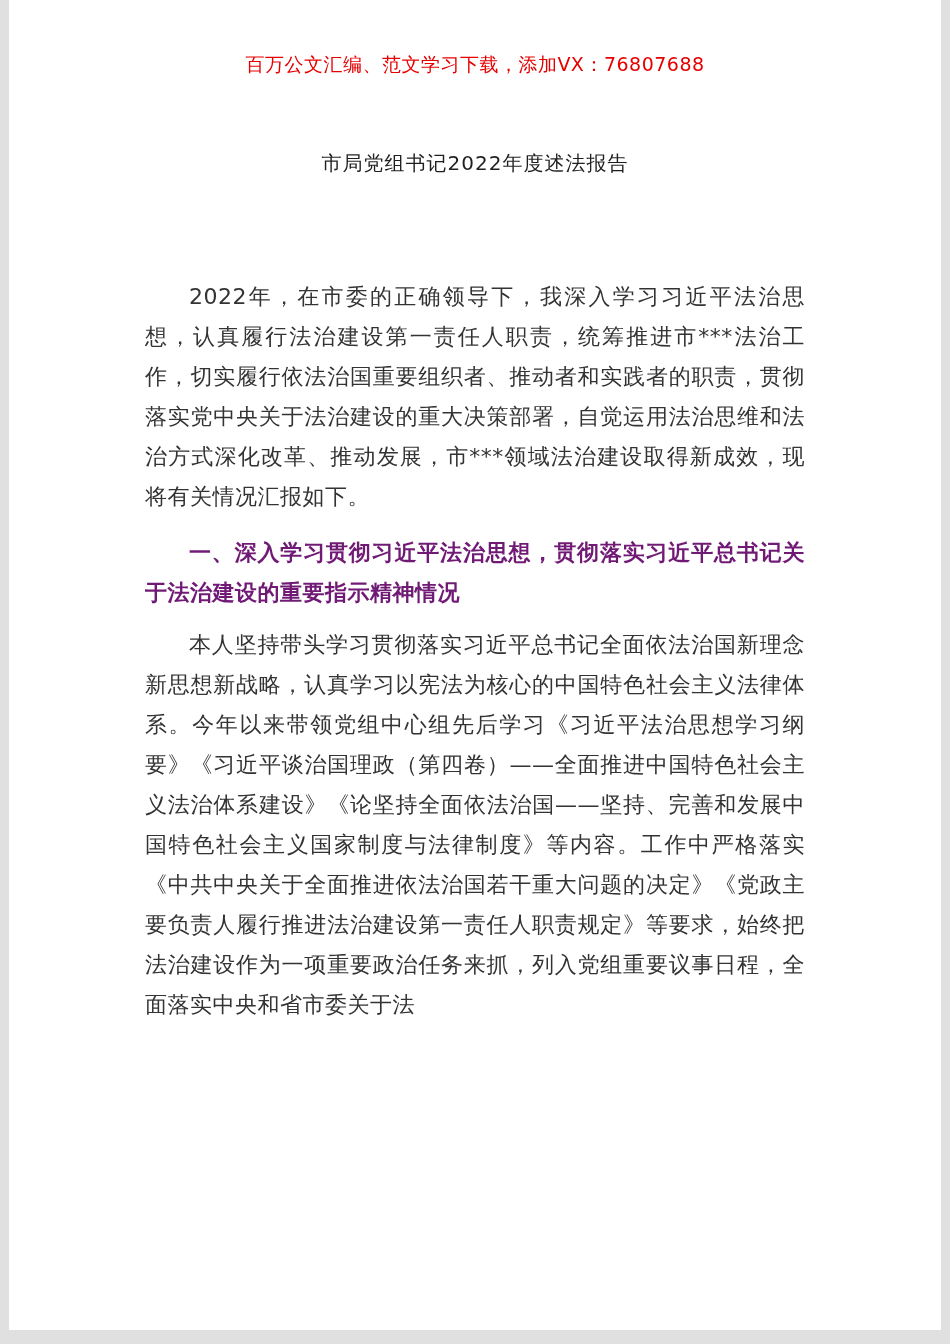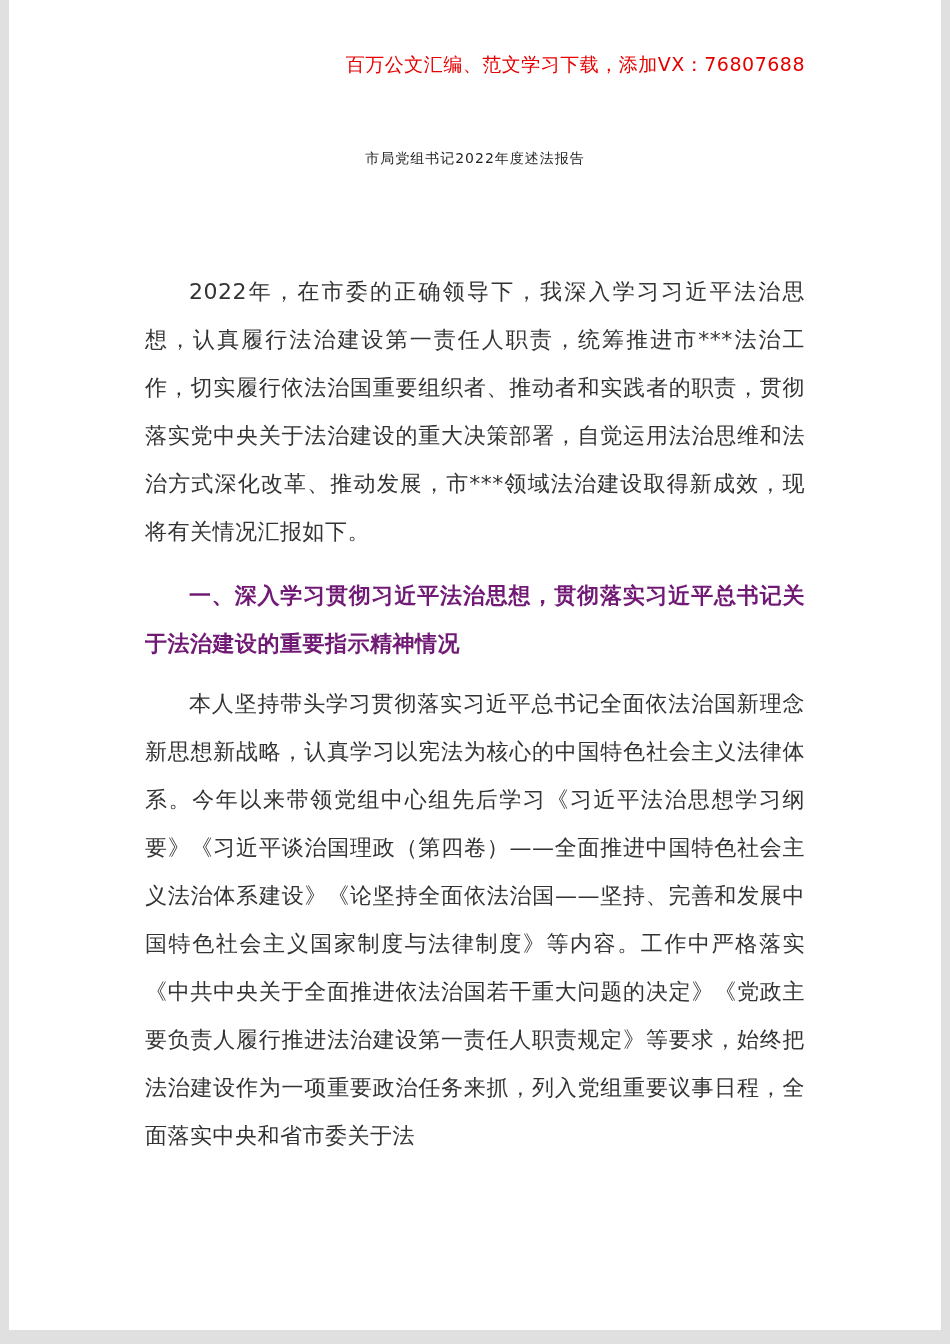--- a/index.html
+++ b/index.html
@@ -20,41 +20,41 @@
     left: 9px;
     right: 9px;
     bottom: 14px;
     background: #ffffff;
     box-sizing: border-box;
     padding: 0 136px;
     overflow: hidden;
   }
   .notice {
     padding-top: 52px;
-    text-align: right;
+    text-align: center;
     color: #e60000;
     font-size: 19px;
     letter-spacing: 0.5px;
   }
   .doc-title {
     margin: 0;
     padding-top: 72px;
     text-align: center;
     color: #1f1f1f;
-    font-size: 14px;
+    font-size: 20px;
     font-weight: 400;
     letter-spacing: 1px;
   }
   .body-block {
     padding-top: 100px;
   }
   .para {
     margin: 0;
     font-size: 22px;
-    line-height: 48px;
+    line-height: 40px;
     color: #333333;
     text-align: justify;
     text-indent: 2em;
     letter-spacing: 0.5px;
   }
   .para.heading {
     font-weight: 700;
     color: #701a75;
     margin-top: 16px;
     margin-bottom: 12px;

